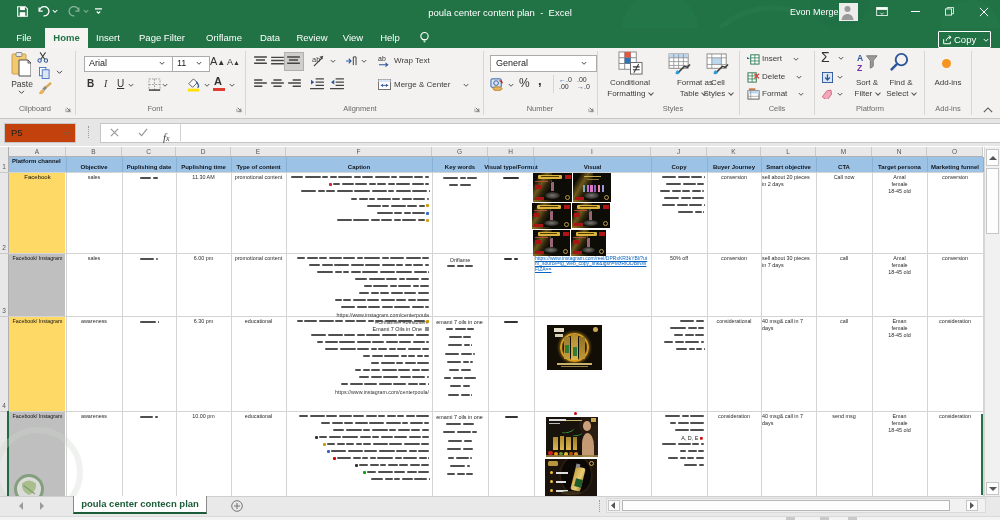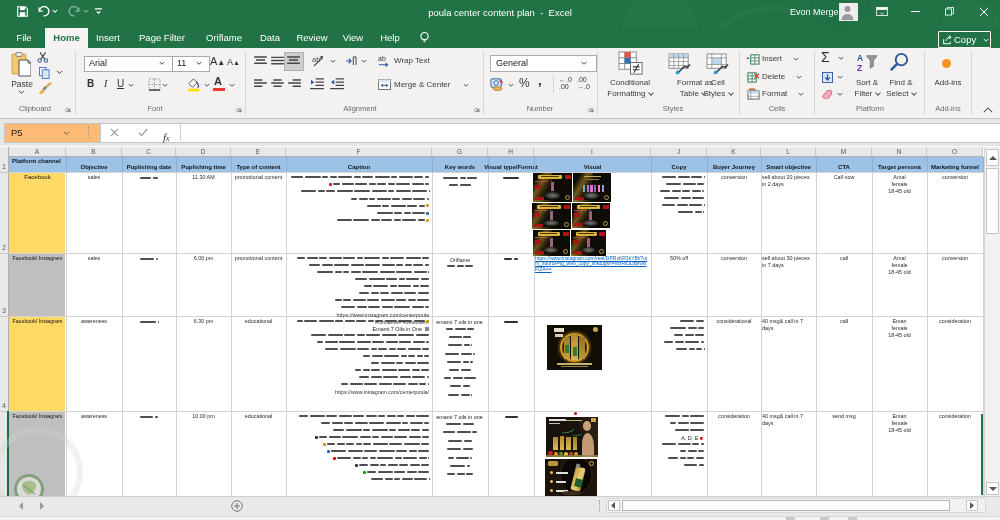--- a/index.html
+++ b/index.html
@@ -377,21 +377,21 @@
 
     <div class="abs" style="left:942px;top:11px;width:9px;height:9px;border-radius:50%;background:#f7941d;"></div>
     <div class="abs rbtxt" style="left:925px;top:30px;width:46px;text-align:center;">Add-ins</div>
     <div class="abs glab" style="left:925px;width:46px;text-align:center;">Add-ins</div>
     <div class="gsep" style="left:971px;"></div>
     <svg class="abs" style="left:983px;top:59px" width="10" height="6" viewBox="0 0 12 7">
         <path d="M1 6l5-5 5 5" fill="none" stroke="#555" stroke-width="1.3"></path>
       </svg>
   </div>
   <div class="abs" id="fbar">
-    <div class="abs" style="left:4px;top:4px;width:70px;height:18px;background:#fdba74;border:1px solid #c6c6c6;padding-left:24px;">
+    <div class="abs" style="left:4px;top:4px;width:70px;height:18px;background:#c2410c;border:1px solid #c6c6c6;">
       <div class="abs" style="left:6px;top:0;height:18px;line-height:17px;font-size:9.5px;color:#222;">P5</div>
       <svg class="abs" style="left:58px;top:7px" width="7" height="5" viewBox="0 0 8 6">
           <path d="M1 1l3 3 3-3" fill="none" stroke="#666" stroke-width="1.2"></path>
         </svg>
     </div>
     <div class="abs" style="left:88px;top:7px;width:2px;height:12px;border-left:1.5px dotted #9a9a9a;"></div>
     <div class="abs" style="left:100px;top:4px;width:900px;height:18px;background:#fff;border:1px solid #c6c6c6;"></div>
     <svg class="abs" style="left:110px;top:9px" width="9" height="9" viewBox="0 0 10 10">
         <path d="M1 1l8 8M9 1L1 9" stroke="#9a9a9a" stroke-width="1.4"></path>
       </svg>
@@ -1246,20 +1246,21 @@
 <svg class="abs" style="left:989px;top:487px" width="8" height="5" viewBox="0 0 8 5">
       <path d="M0 0l4 4 4-4z" fill="#555"></path>
     </svg>
 <div class="abs" style="left:0;top:496px;width:1000px;height:20px;background:#e9e9e9;border-top:1px solid #cfcfcf;box-sizing:border-box;"></div>
 <svg class="abs" style="left:17px;top:502px" width="8" height="8" viewBox="0 0 8 8">
       <path d="M6 0L2 4l4 4z" fill="#9a9a9a"></path>
     </svg>
 <svg class="abs" style="left:38px;top:502px" width="8" height="8" viewBox="0 0 8 8">
       <path d="M2 0l4 4-4 4z" fill="#9a9a9a"></path>
     </svg>
+<div class="abs" style="left:73px;top:496px;width:134px;height:18px;background:#fff;border:1px solid #8a8a8a;border-top:none;border-bottom:2.5px solid #1d5c38;box-sizing:border-box;text-align:center;line-height:16px;font-size:9.5px;font-weight:bold;color:#1d5c38;">poula center contecn plan</div>
 <svg class="abs" style="left:231px;top:500px" width="12" height="12" viewBox="0 0 12 12">
       <circle cx="6" cy="6" r="5.3" fill="none" stroke="#767676"></circle>
       <path d="M6 3v6M3 6h6" stroke="#767676" stroke-width="1.1"></path>
     </svg>
 <div class="abs" style="left:599px;top:500px;width:2px;height:12px;border-left:1.5px dotted #9a9a9a;"></div>
 <div class="abs" style="left:606px;top:498px;width:380px;height:15px;background:#f1f1f1;border:1px solid #d9d9d9;box-sizing:border-box;"></div>
 <div class="abs" style="left:608px;top:500px;width:12px;height:11px;background:#fdfdfd;border:1px solid #c6c6c6;box-sizing:border-box;"></div>
 <svg class="abs" style="left:611px;top:502px" width="4" height="7" viewBox="0 0 4 7">
       <path d="M4 0L0 3.5 4 7z" fill="#555"></path>
     </svg>

